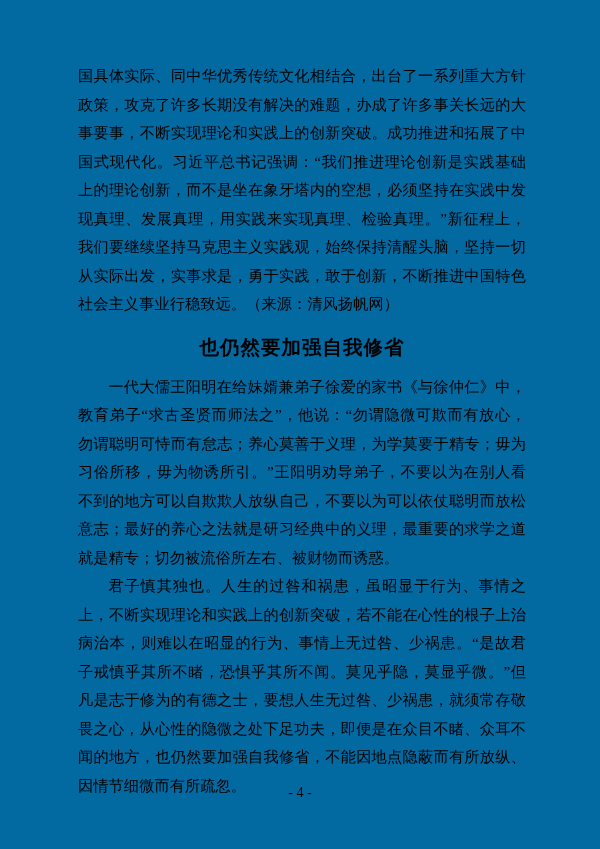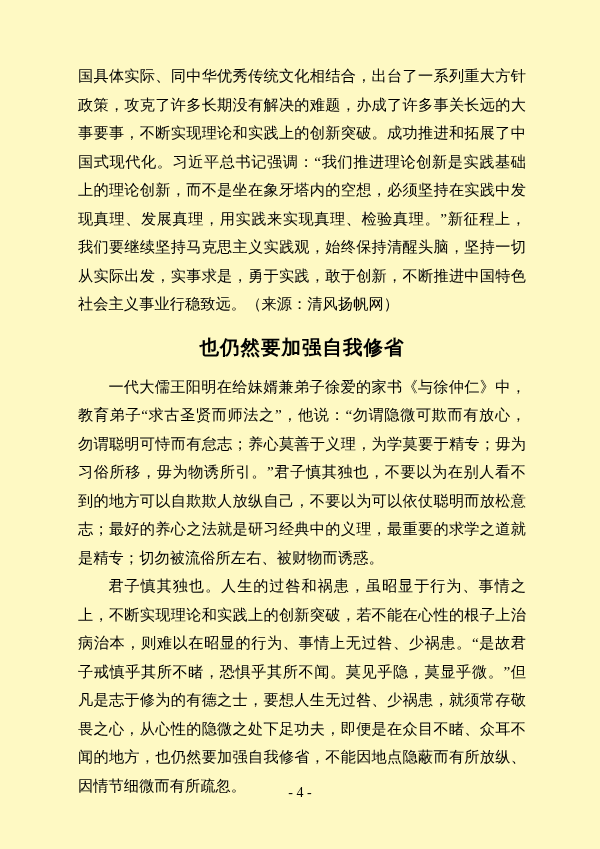--- a/index.html
+++ b/index.html
@@ -7,21 +7,21 @@
     padding: 0;
     background: #8a8a8a;
   }
   body {
     font-family: "Liberation Serif", "DejaVu Serif", serif;
   }
   .page {
     position: relative;
     width: 600px;
     height: 849px;
-    background: #fef9c3;
+    background: #0369a1;
     margin: 0 auto;
     overflow: hidden;
     box-sizing: border-box;
   }
   .content {
     position: absolute;
     left: 78px;
     top: 62px;
     width: 448px;
     height: 720px;
@@ -72,20 +72,20 @@
 <body>
 
 <div class="page">
   <div class="content">
 
     <p class="para">国具体实际、同中华优秀传统文化相结合，出台了一系列重大方针政策，攻克了许多长期没有解决的难题，办成了许多事关长远的大事要事，不断实现理论和实践上的创新突破。成功推进和拓展了中国式现代化。习近平总书记强调：“我们推进理论创新是实践基础上的理论创新，而不是坐在象牙塔内的空想，必须坚持在实践中发现真理、发展真理，用实践来实现真理、检验真理。”新征程上，我们要继续坚持马克思主义实践观，始终保持清醒头脑，坚持一切从实际出发，实事求是，勇于实践，敢于创新，不断推进中国特色社会主义事业行稳致远。（来源：清风扬帆网）</p>
 
 
     <h1 class="doc-title">也仍然要加强自我修省</h1>
 
-    <p class="para indent">一代大儒王阳明在给妹婿兼弟子徐爱的家书《与徐仲仁》中，教育弟子“求古圣贤而师法之”，他说：“勿谓隐微可欺而有放心，勿谓聪明可恃而有怠志；养心莫善于义理，为学莫要于精专；毋为习俗所移，毋为物诱所引。”君子慎其独也，不要以为在别人看不到的地方可以自欺欺人放纵自己，不要以为可以依仗聪明而放松意志；最好的养心之法就是研习经典中的义理，最重要的求学之道就是精专；切勿被流俗所左右、被财物而诱惑。</p>
+    <p class="para indent">一代大儒王阳明在给妹婿兼弟子徐爱的家书《与徐仲仁》中，教育弟子“求古圣贤而师法之”，他说：“勿谓隐微可欺而有放心，勿谓聪明可恃而有怠志；养心莫善于义理，为学莫要于精专；毋为习俗所移，毋为物诱所引。”王阳明劝导弟子，不要以为在别人看不到的地方可以自欺欺人放纵自己，不要以为可以依仗聪明而放松意志；最好的养心之法就是研习经典中的义理，最重要的求学之道就是精专；切勿被流俗所左右、被财物而诱惑。</p>
 
     <p class="para indent">君子慎其独也。人生的过咎和祸患，虽昭显于行为、事情之上，不断实现理论和实践上的创新突破，若不能在心性的根子上治病治本，则难以在昭显的行为、事情上无过咎、少祸患。“是故君子戒慎乎其所不睹，恐惧乎其所不闻。莫见乎隐，莫显乎微。”但凡是志于修为的有德之士，要想人生无过咎、少祸患，就须常存敬畏之心，从心性的隐微之处下足功夫，即便是在众目不睹、众耳不闻的地方，也仍然要加强自我修省，不能因地点隐蔽而有所放纵、因情节细微而有所疏忽。</p>
 
   </div>
 
   <div class="page-number">- 4 -</div>
 </div>
 
 </body></html>

